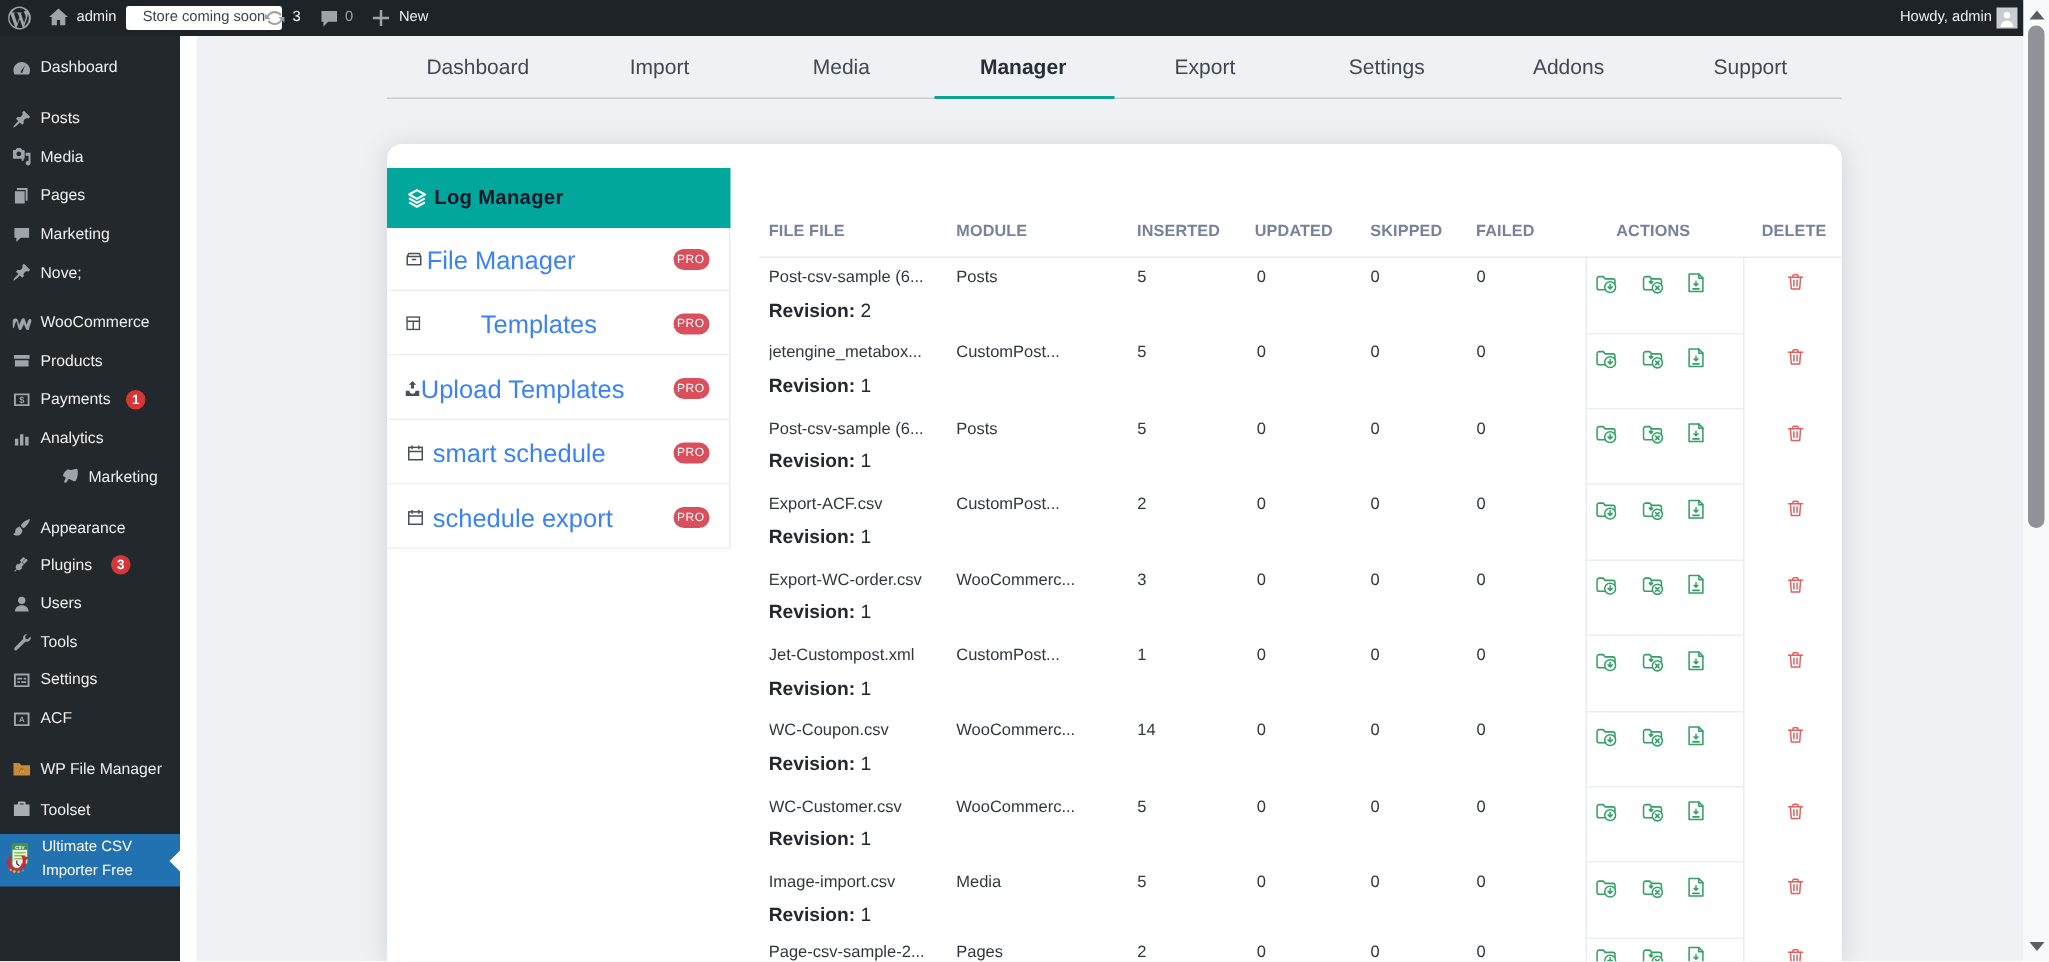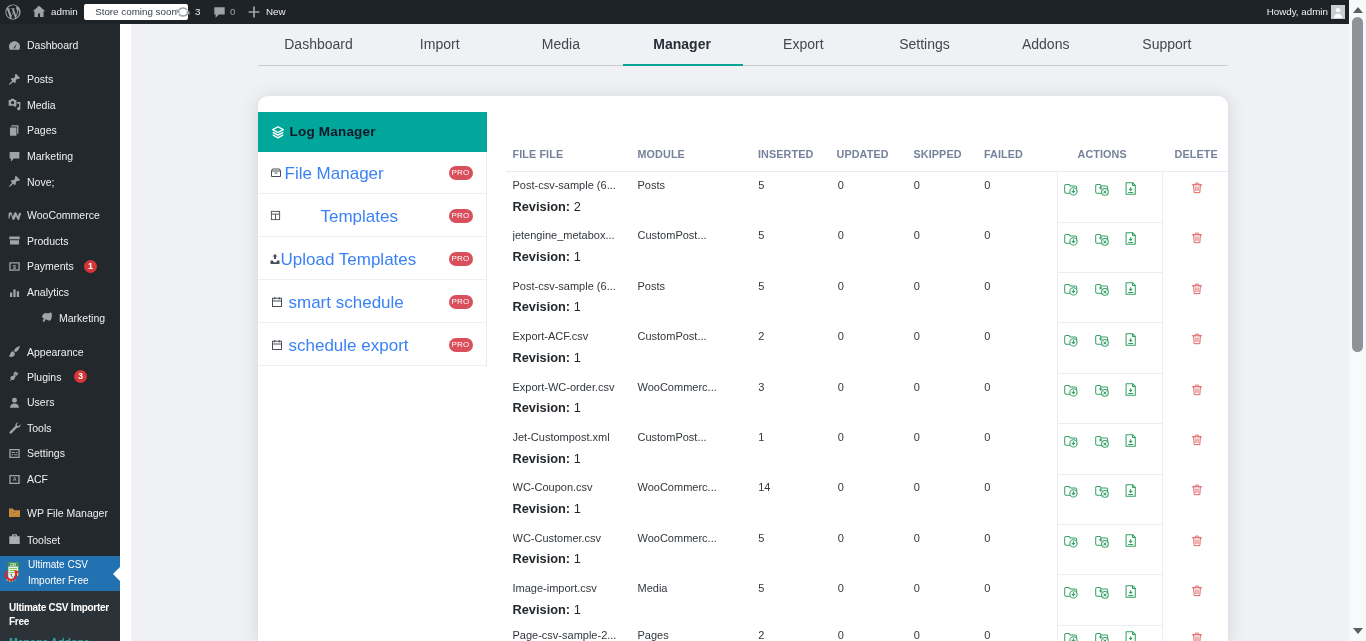--- a/index.html
+++ b/index.html
@@ -528,24 +528,20 @@
         <path d="M10.2 8.2 l5.2 1.4 -3.9 3.4 Z" fill="#d8262c"></path>
         <circle cx="7.2" cy="13.8" r="2.9" fill="#f5f5f5" stroke="#cccccc" stroke-width="0.3"></circle>
         <path d="M7.2 11.6 v2.2 l1.7 1.3" fill="none" stroke="#333" stroke-width="0.8"></path>
         <circle cx="3.2" cy="17.9" r="0.8" fill="#f0a92e"></circle>
         <circle cx="5.6" cy="19" r="0.8" fill="#e5cb30"></circle>
         <circle cx="8.4" cy="19.2" r="0.8" fill="#8dc63f"></circle>
         <circle cx="11.2" cy="18.3" r="0.8" fill="#27aae1"></circle>
       </svg>
       <div class="tx">Ultimate CSV<br>Importer Free</div>
     </div>
-    <div id="submenu">
-      <div class="cur">Ultimate CSV Importer<br>Free</div>
-      <div class="teal">Manage Addons</div>
-    </div>
   </div>
 
   <div class="abs" id="sbar">
     <div class="sbarrow" style="top:7px;border-left:5px solid transparent;border-right:5px solid transparent;border-bottom:6px solid #5b5f63;"></div>
     <div class="sbarrow" style="top:628px;border-left:5px solid transparent;border-right:5px solid transparent;border-top:6px solid #5b5f63;"></div>
     <div id="sbthumb"></div>
   </div>
 
 </div>
 

